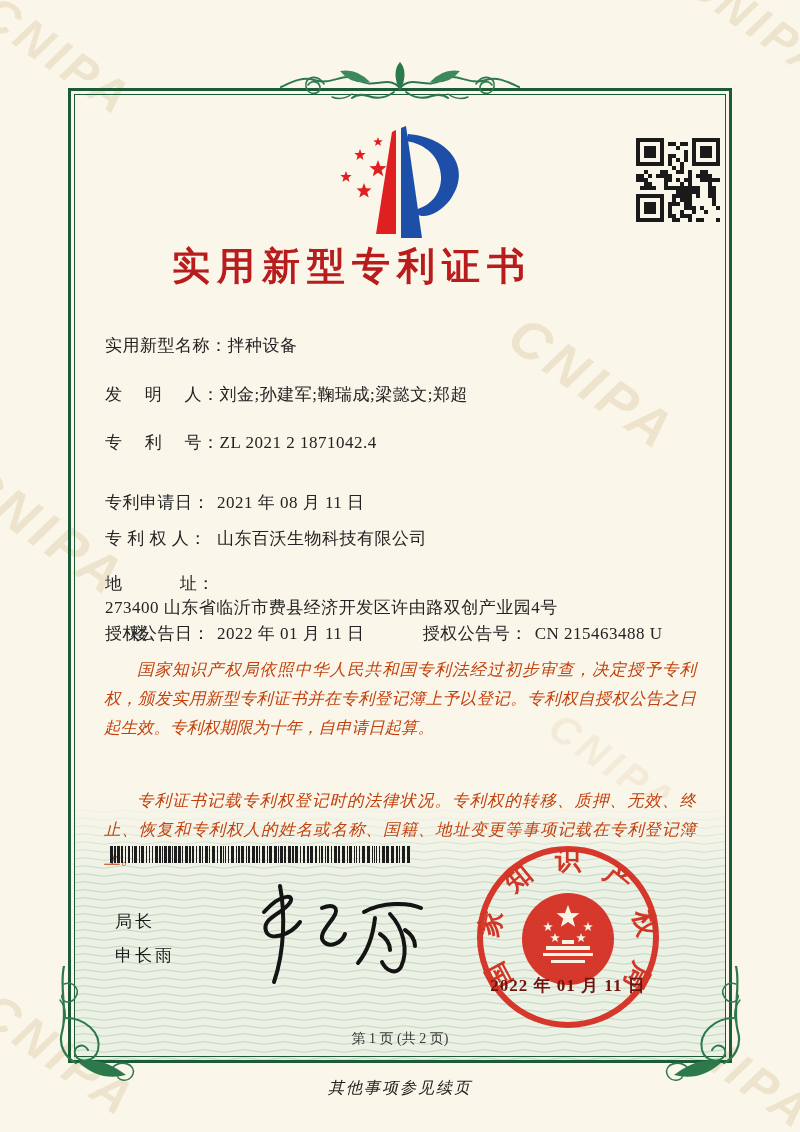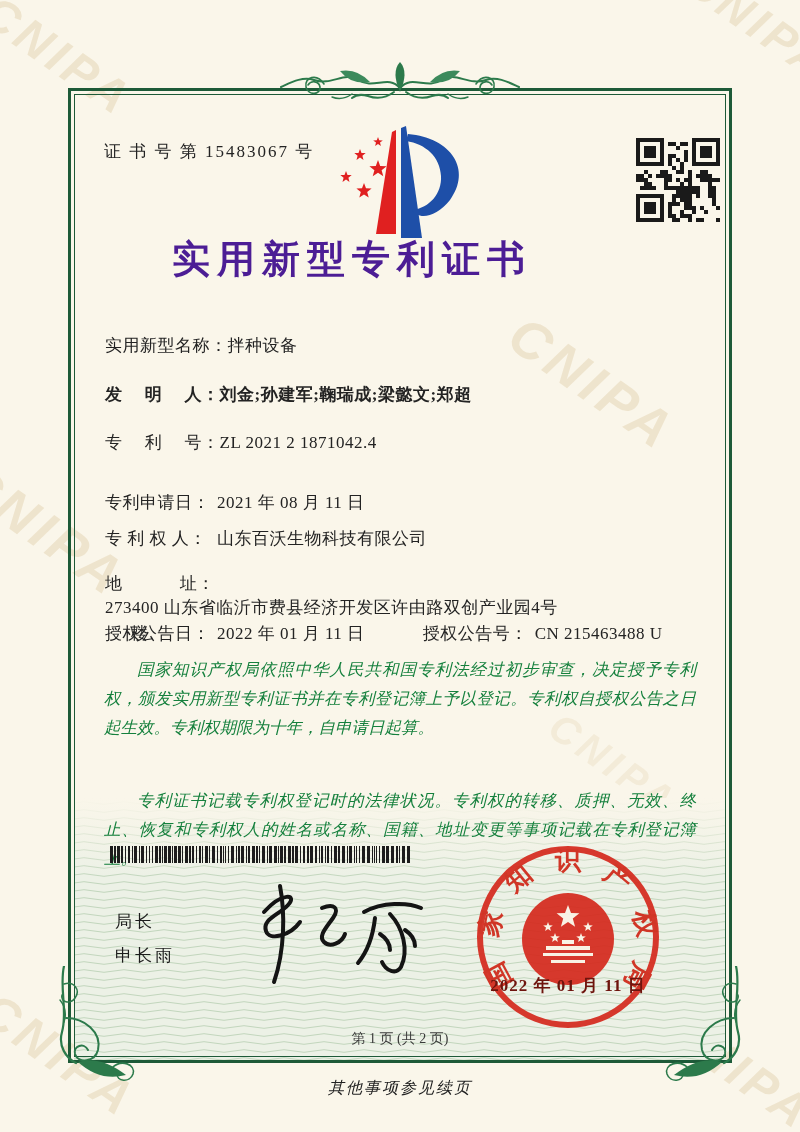--- a/index.html
+++ b/index.html
@@ -17,32 +17,32 @@
   #frame{position:absolute;left:68px;top:88px;width:664px;height:975px;
       border:3px solid #1d5a38;box-sizing:border-box;z-index:2;}
   #frame-inner{position:absolute;left:3px;top:3px;right:3px;bottom:3px;border:1px solid #1d5a38;}
 
   .orn{position:absolute;z-index:3;}
 
   .txt{position:absolute;z-index:4;color:#232323;}
   #cert-no{left:104px;top:140px;font-size:17px;letter-spacing:2px;}
   #logo{left:322px;top:126px;z-index:4;}
   #qr{left:636px;top:138px;z-index:4;}
-  #title{left:68px;top:234px;width:568px;text-align:center;font-size:38px;font-weight:700;
-      letter-spacing:7px;color:#4c1d95;}
+  #title{left:68px;top:241px;width:568px;text-align:center;font-size:38px;font-weight:700;
+      letter-spacing:7px;color:#b91c1c;}
 
   .frow{left:105px;font-size:17px;letter-spacing:.5px;white-space:nowrap;}
   .frow .lab{display:inline-block;min-width:112px;}
   #row-addr{white-space:normal;width:540px;}
   #row-addr .val{display:inline-block;vertical-align:top;width:438px;padding-left:26px;
       text-indent:-26px;line-height:26px;}
   .lab2{margin-left:58px;}
 
   .para{left:104px;width:592px;font-size:16.5px;line-height:29px;text-align:justify;
-      text-indent:2em;font-style:italic;color:#15803d;}
+      text-indent:2em;font-style:italic;color:#c2410c;}
 
   #barcode{left:110px;top:846px;z-index:4;}
   .sig-label{left:115px;font-size:17px;font-family:"Liberation Sans","DejaVu Sans",sans-serif;
       color:#1c1c1c;letter-spacing:3px;}
   #signature{left:222px;top:878px;z-index:4;}
 
   #seal{left:473px;top:842px;z-index:5;}
   #seal-date{position:absolute;left:473px;top:974px;width:190px;text-align:center;z-index:6;
       font-size:17px;font-weight:700;color:#6e140d;letter-spacing:1px;}
 
@@ -134,21 +134,20 @@
     <g transform="scale(-1,1) translate(-92,0)" stroke="#2c7a4b" fill="none" stroke-width="2.2" stroke-linecap="round">
       <path d="M8 0 C3 22 12 44 6 66 C2 80 10 92 20 97"></path>
       <path d="M8 18 c10 -3 17 6 11 14 c-5 7 -15 4 -13 -3" stroke-width="1.6"></path>
       <path d="M10 52 C28 52 46 66 42 84 C39 96 22 98 19 88 C17 80 28 76 32 84" stroke-width="2"></path>
       <path d="M22 96 q22 -7 48 13 q-26 7 -48 -13 Z" fill="#2c7a4b" stroke="none"></path>
       <path d="M56 102 c9 -9 24 -4 21 6 c-3 9 -17 8 -16 -1" stroke-width="1.6"></path>
       <path d="M4 34 q8 10 4 22" stroke-width="1.4"></path>
     </g>
   </svg>
 
-  <div class="txt" id="cert-no">证 书 号 第 15483067 号</div>
 
   <svg class="txt" id="logo" width="156" height="116" viewBox="0 0 156 116">
     <g id="logo-stars">
         <polygon points="56.0,11.0 57.2,14.3 60.8,14.5 58.0,16.6 58.9,20.0 56.0,18.1 53.1,20.0 54.0,16.6 51.2,14.5 54.8,14.3" fill="#e02020"></polygon>
         <polygon points="38.0,23.0 39.5,27.0 43.7,27.1 40.4,29.8 41.5,33.9 38.0,31.5 34.5,33.9 35.6,29.8 32.3,27.1 36.5,27.0" fill="#e02020"></polygon>
         <polygon points="56.0,34.0 58.2,39.9 64.6,40.2 59.6,44.2 61.3,50.3 56.0,46.8 50.7,50.3 52.4,44.2 47.4,40.2 53.8,39.9" fill="#e02020"></polygon>
         <polygon points="24.0,45.0 25.5,49.0 29.7,49.1 26.4,51.8 27.5,55.9 24.0,53.5 20.5,55.9 21.6,51.8 18.3,49.1 22.5,49.0" fill="#e02020"></polygon>
         <polygon points="42.0,57.0 44.0,62.3 49.6,62.5 45.2,66.0 46.7,71.5 42.0,68.4 37.3,71.5 38.8,66.0 34.4,62.5 40.0,62.3" fill="#e02020"></polygon>
       </g>
     <polygon points="70,6 74,4 74,108 54,108" fill="#e02020"></polygon>
@@ -374,21 +373,21 @@
       <rect x="24" y="72" width="4" height="4" fill="#1a1a1a"></rect>
       <rect x="24" y="76" width="4" height="4" fill="#1a1a1a"></rect>
       <rect x="24" y="80" width="4" height="4" fill="#1a1a1a"></rect>
     </svg>
 
   <div class="txt" id="title">实用新型专利证书</div>
 
   <div class="txt frow" style="top:334px;">
     <span class="lab">实用新型名称：</span><span class="val">拌种设备</span>
   </div>
-  <div class="txt frow" style="top:383px;font-weight:bold;">
+  <div class="txt frow" style="top:383px;">
     <span class="lab">发　 明　 人：</span><span class="val">刘金;孙建军;鞠瑞成;梁懿文;郑超</span>
   </div>
   <div class="txt frow" style="top:431px;">
     <span class="lab">专　 利　 号：</span><span class="val">ZL 2021 2 1871042.4</span>
   </div>
   <div class="txt frow" style="top:491px;">
     <span class="lab">专利申请日：</span><span class="val">2021 年 08 月 11 日</span>
   </div>
   <div class="txt frow" style="top:527px;">
     <span class="lab">专 利 权 人：</span><span class="val">山东百沃生物科技有限公司</span>

